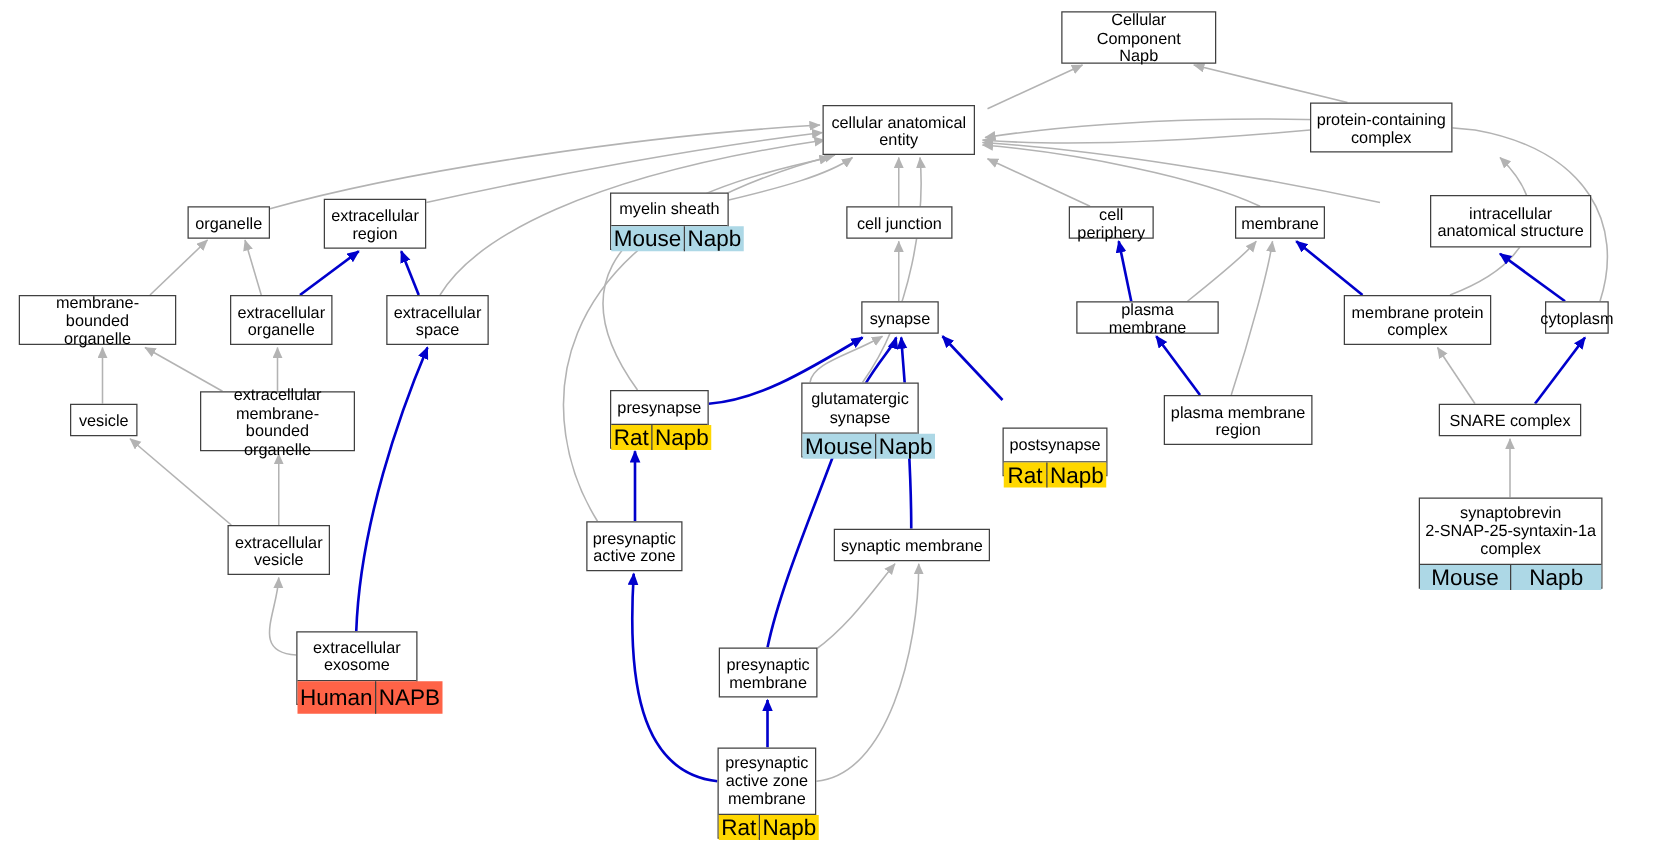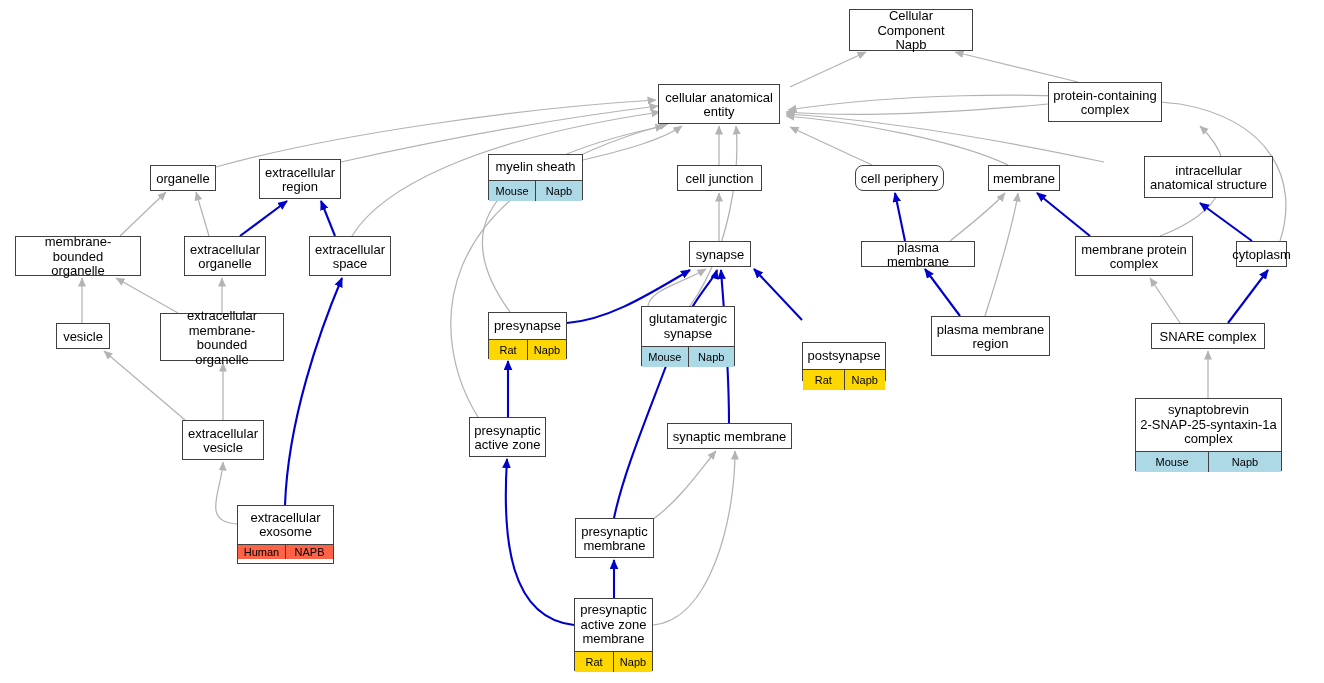--- a/index.html
+++ b/index.html
@@ -11,21 +11,21 @@
     box-sizing:border-box;width:100%;
     display:flex;align-items:center;justify-content:center;
     text-align:center;line-height:14.5px;font-size:13px;color:#000;
     padding:2px 4px;
   }
   .node .ev{
     box-sizing:border-box;display:flex;width:100%;border-top:1.6px solid #404040;
   }
   .node .ev span{
     flex:1;display:flex;align-items:center;justify-content:center;
-    font-size:11px;line-height:14px;color:#000;padding:2px 2px;
+    font-size:18px;line-height:14px;color:#000;padding:2px 2px;
   }
   .node .ev span + span{border-left:1.6px solid #404040;}
   .ev.blue span{background:#add8e6;}
   .ev.gold span{background:#ffd700;}
   .ev.tomato span{background:#ff6347;}
 </style>
 </head>
 <body>
 
 <div id="canvas">
@@ -123,21 +123,21 @@
         <div class="ev blue" style="height: 21px;">
           <span>Mouse</span>
           <span>Napb</span>
         </div>
       </div>
       <div class="node" style="left: 677px; top: 165px; width: 85px; height: 26px;">
         <div class="title" style="height: 26px;">
           <div>cell junction</div>
         </div>
       </div>
-      <div class="node" style="left: 855px; top: 165px; width: 89px; height: 26px; border-radius: 8px;">
+      <div class="node" style="left: 855px; top: 165px; width: 68px; height: 26px;">
         <div class="title" style="height: 26px;">
           <div>cell periphery</div>
         </div>
       </div>
       <div class="node" style="left: 988px; top: 165px; width: 72px; height: 26px;">
         <div class="title" style="height: 26px;">
           <div>membrane</div>
         </div>
       </div>
       <div class="node" style="left: 1104px; top: 156px; width: 129px; height: 42px; margin-left: 40px;">
@@ -248,21 +248,21 @@
         </div>
         <div class="ev blue" style="height: 21px;">
           <span>Mouse</span>
           <span>Napb</span>
         </div>
       </div>
       <div class="node" style="left: 237px; top: 505px; width: 97px; height: 59px;">
         <div class="title" style="height: 38px;">
           <div>extracellular<br>exosome</div>
         </div>
-        <div class="ev tomato" style="height: 15px;">
+        <div class="ev tomato" style="height: 27px;">
           <span>Human</span>
           <span>NAPB</span>
         </div>
       </div>
       <div class="node" style="left: 575px; top: 518px; width: 79px; height: 40px;">
         <div class="title" style="height: 40px;">
           <div>presynaptic<br>membrane</div>
         </div>
       </div>
       <div class="node" style="left: 574px; top: 598px; width: 79px; height: 73px;">

